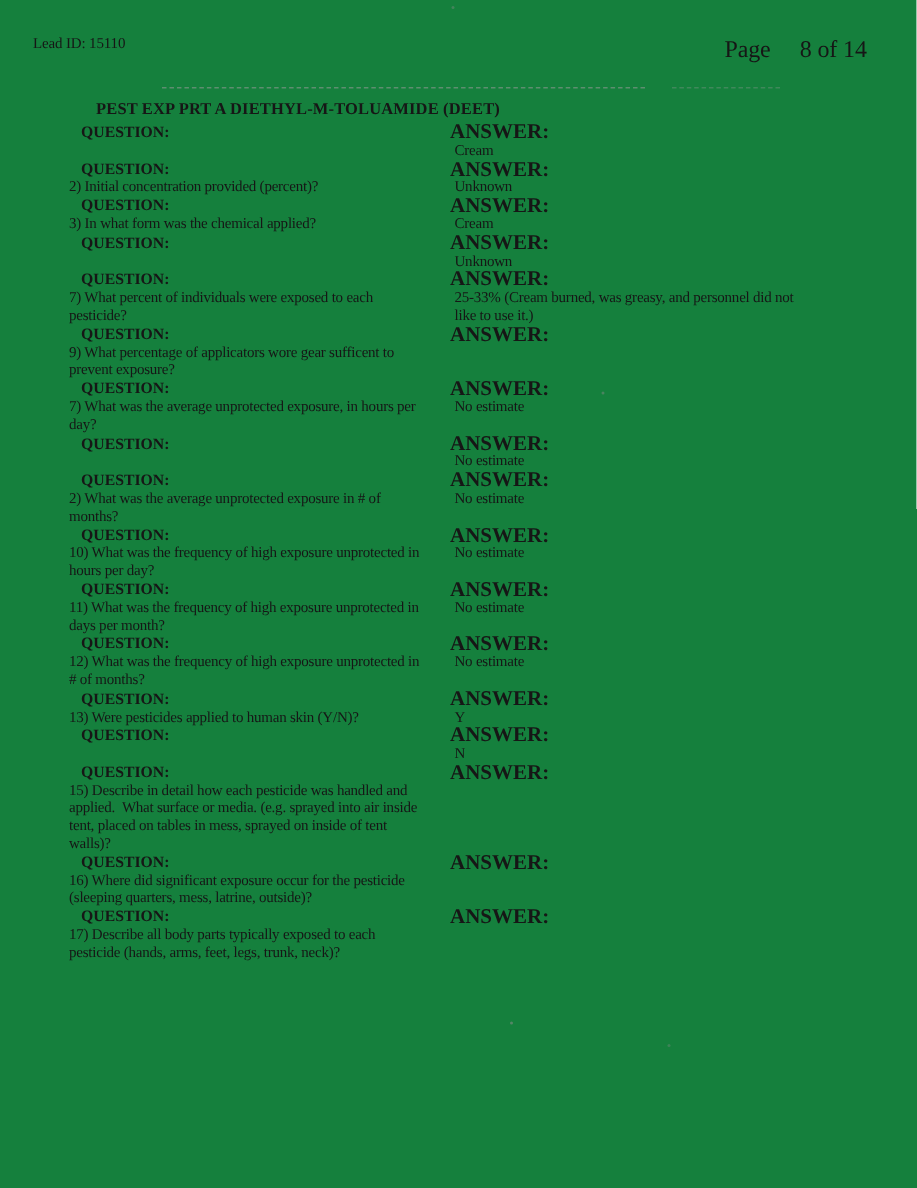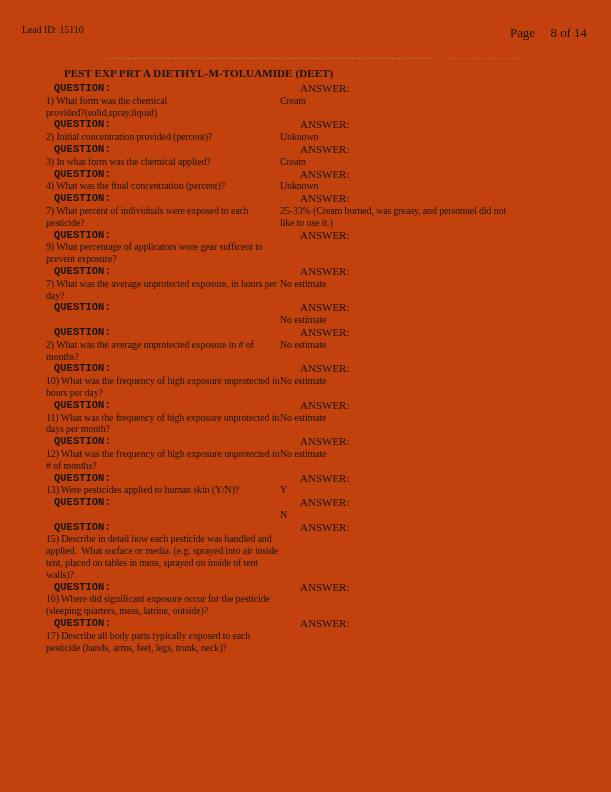--- a/index.html
+++ b/index.html
@@ -4,39 +4,39 @@
 <style>
   html, body {
     margin: 0;
     padding: 0;
     background: #ffffff;
   }
   .page {
     position: relative;
     width: 611px;
     height: 792px;
-    background: #c2410c;
+    background: #15803d;
     overflow: hidden;
     font-family: "Liberation Serif", "DejaVu Serif", serif;
     color: #161616;
   }
   
   .lead-id {
     position: absolute;
     left: 22px;
     top: 24px;
     font-size: 10px;
     letter-spacing: -0.1px;
     white-space: pre;
   }
   .page-num {
     position: absolute;
-    left: 510px;
+    left: 483px;
     top: 25px;
-    font-size: 13px;
+    font-size: 16px;
     letter-spacing: -0.1px;
     white-space: pre;
   }
   .rule-seg {
     position: absolute;
     top: 58px;
     height: 0;
     border-top: 1px dashed #9a9a9a;
   }
   .rule-a { left: 108px; width: 322px; opacity: 0.55; }
@@ -68,41 +68,41 @@
     grid-template-columns: 234px 1fr;
     margin-bottom: 1px;
     line-height: 11.8px;
   }
   .q-label {
     grid-area: 1 / 1;
     font-weight: bold;
     font-size: 10.5px;
     padding-left: 8px;
     white-space: pre;
-    font-family: Liberation Mono, monospace;
   }
   .a-label {
     grid-area: 1 / 2;
-    font-weight: normal;
-    font-size: 11px;
+    font-weight: bold;
+    font-size: 14px;
     padding-left: 20px;
     white-space: pre;
   }
   .q-body {
     grid-area: 2 / 1;
     font-size: 10px;
     letter-spacing: -0.15px;
     white-space: pre;
     overflow: visible;
   }
   .a-body {
     grid-area: 2 / 2;
     font-size: 10px;
     letter-spacing: -0.15px;
     white-space: pre;
+    margin-left: 23px;
   }
 </style>
 </head>
 <body>
 
 <div class="page">
 
   <div class="lead-id">Lead ID: 15110</div>
   <div class="page-num">Page     8 of 14</div>
 
@@ -113,40 +113,37 @@
   <div class="speck" style="left:401px; top:261px; opacity:.45;"></div>
   <div class="speck" style="left:340px; top:681px; opacity:.55;"></div>
   <div class="speck" style="left:445px; top:696px; opacity:.35;"></div>
 
   <div class="content">
     <div class="doc-title">PEST EXP PRT A DIETHYL-M-TOLUAMIDE (DEET)</div>
     <div>
         <div class="qa">
           <div class="q-label">QUESTION:</div>
           <div class="a-label">ANSWER:</div>
-          <div class="q-body">1) What form was the chemical
-provided?(solid,spray,liquid)</div>
           <div class="a-body">Cream</div>
         </div>
         <div class="qa">
           <div class="q-label">QUESTION:</div>
           <div class="a-label">ANSWER:</div>
           <div class="q-body">2) Initial concentration provided (percent)?</div>
           <div class="a-body">Unknown</div>
         </div>
         <div class="qa">
           <div class="q-label">QUESTION:</div>
           <div class="a-label">ANSWER:</div>
           <div class="q-body">3) In what form was the chemical applied?</div>
           <div class="a-body">Cream</div>
         </div>
         <div class="qa">
           <div class="q-label">QUESTION:</div>
           <div class="a-label">ANSWER:</div>
-          <div class="q-body">4) What was the final concentration (percent)?</div>
           <div class="a-body">Unknown</div>
         </div>
         <div class="qa">
           <div class="q-label">QUESTION:</div>
           <div class="a-label">ANSWER:</div>
           <div class="q-body">7) What percent of individuals were exposed to each
 pesticide?</div>
           <div class="a-body">25-33% (Cream burned, was greasy, and personnel did not
 like to use it.)</div>
         </div>

